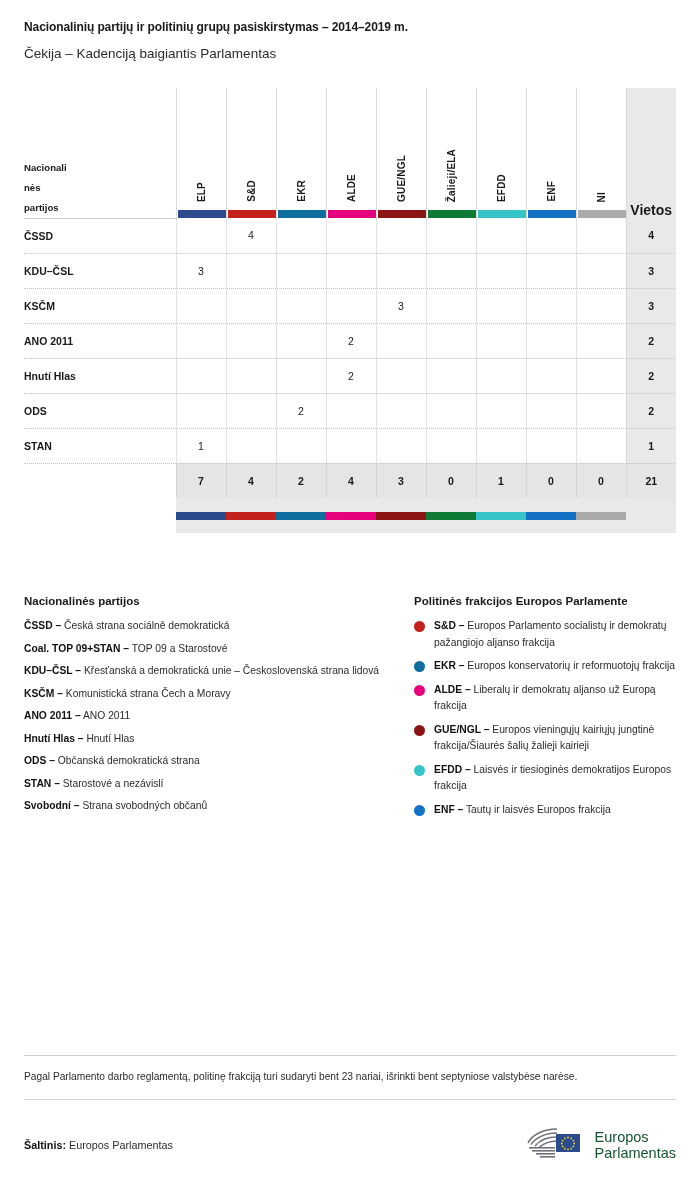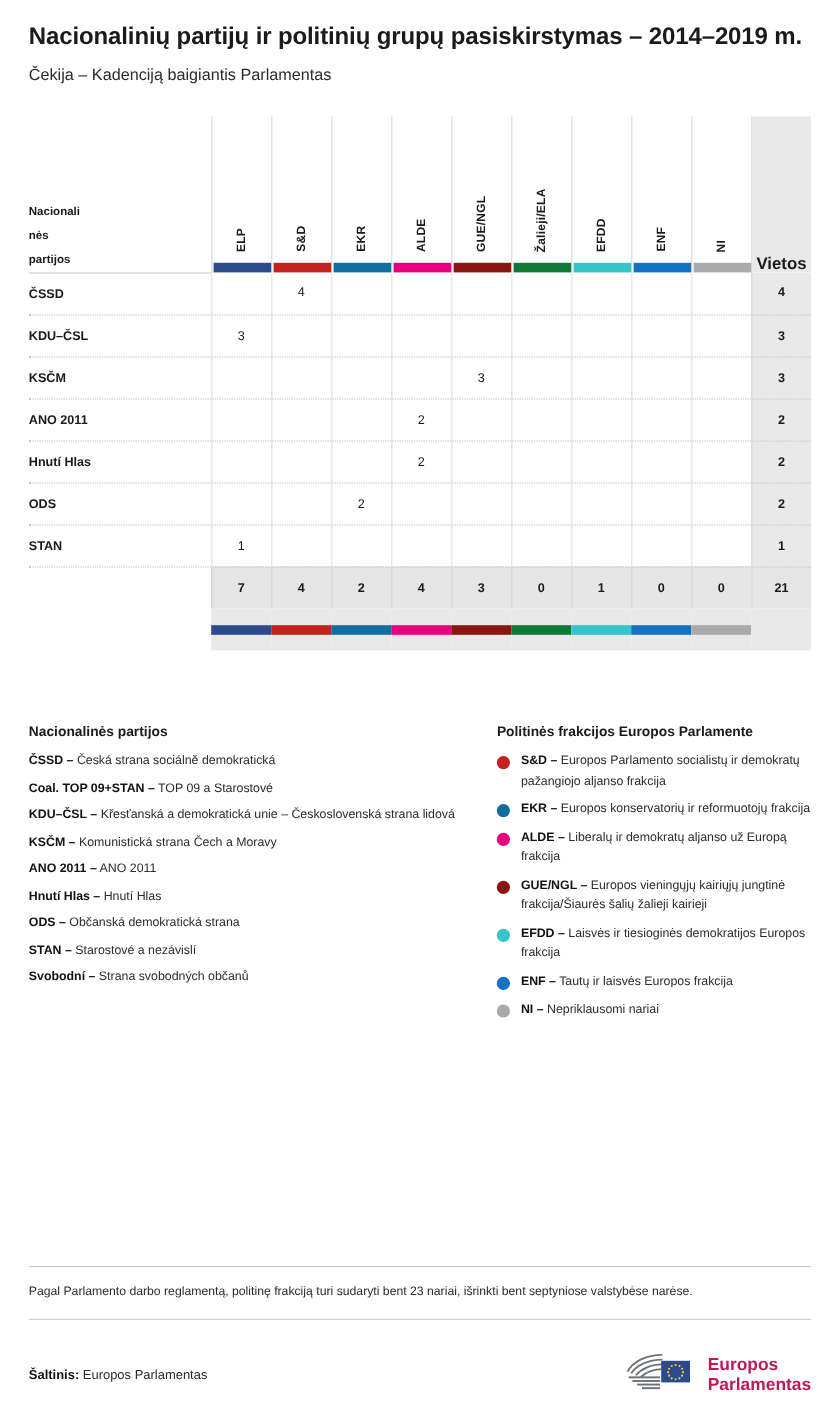--- a/index.html
+++ b/index.html
@@ -7,21 +7,21 @@
     width: 700px; height: 1180px;
     background: #ffffff;
     font-family: "Liberation Sans", sans-serif;
     color: #1a1a1a;
     -webkit-font-smoothing: antialiased;
   }
   .page { position: relative; width: 700px; height: 1180px; padding: 0 24px; }
 
   
   .title {
-    font-size: 20px; font-weight: bold; letter-spacing: -0.1px;
+    font-size: 12px; font-weight: bold; letter-spacing: -0.1px;
     padding-top: 20px; color: #1a1a1a;
   }
   .subtitle {
     font-size: 13.5px; font-weight: normal; color: #2b2b2b;
     padding-top: 12px;
   }
 
   
   .table-wrap { margin-top: 27px; position: relative; }
   table.matrix { border-collapse: collapse; width: 652px; table-layout: fixed; }
@@ -100,21 +100,21 @@
   .leg-item .txt { font-size: 10.3px; line-height: 16.5px; color: #2b2b2b; }
   .leg-item .txt b { font-weight: bold; color: #111; }
 
   
   .rule { border-top: 1px solid #cfcfcf; margin: 0; }
   .foot-note { font-size: 10.2px; line-height: 16px; color: #2b2b2b; padding: 13px 0 14px 0; }
   .source-bar { display: flex; align-items: center; justify-content: space-between; padding-top: 26px; }
   .source { font-size: 10.8px; color: #2b2b2b; }
   .source b { font-weight: bold; color: #111; }
   .ep-logo { display: flex; align-items: center; gap: 8px; }
-  .ep-logo .wordmark { font-size: 14.5px; font-weight: bold; line-height: 16px; color: #be185d; }
+  .ep-logo .wordmark { font-size: 14.5px; font-weight: normal; line-height: 16px; color: #14532d; }
   .pos-abs-foot { position: absolute; left: 24px; right: 24px; }
 </style>
 </head>
 <body>
 
 <div class="page">
 
   <div class="title">Nacionalinių partijų ir politinių grupų pasiskirstymas – 2014–2019 m.</div>
   <div class="subtitle">Čekija – Kadenciją baigiantis Parlamentas</div>
 
@@ -326,24 +326,20 @@
             <span class="dot" style="background:#8b1512"></span>
             <span class="txt"><b>GUE/NGL –</b> <span>Europos vieningųjų kairiųjų jungtinė frakcija/Šiaurės šalių žalieji kairieji</span></span>
           </div>
           <div class="leg-item">
             <span class="dot" style="background:#35c4c8"></span>
             <span class="txt"><b>EFDD –</b> <span>Laisvės ir tiesioginės demokratijos Europos frakcija</span></span>
           </div>
           <div class="leg-item">
             <span class="dot" style="background:#1372c4"></span>
             <span class="txt"><b>ENF –</b> <span>Tautų ir laisvės Europos frakcija</span></span>
-          </div>
-          <div class="leg-item">
-            <span class="dot" style="background:#aaaaaa"></span>
-            <span class="txt"><b>NI –</b> <span>Nepriklausomi nariai</span></span>
           </div>
         </div>
     </div>
   </div>
 
   <div class="pos-abs-foot" style="top:1055px;">
     <div class="rule"></div>
     <div class="foot-note">Pagal Parlamento darbo reglamentą, politinę frakciją turi sudaryti bent 23 nariai, išrinkti bent septyniose valstybėse narėse.</div>
     <div class="rule"></div>
     <div class="source-bar">

